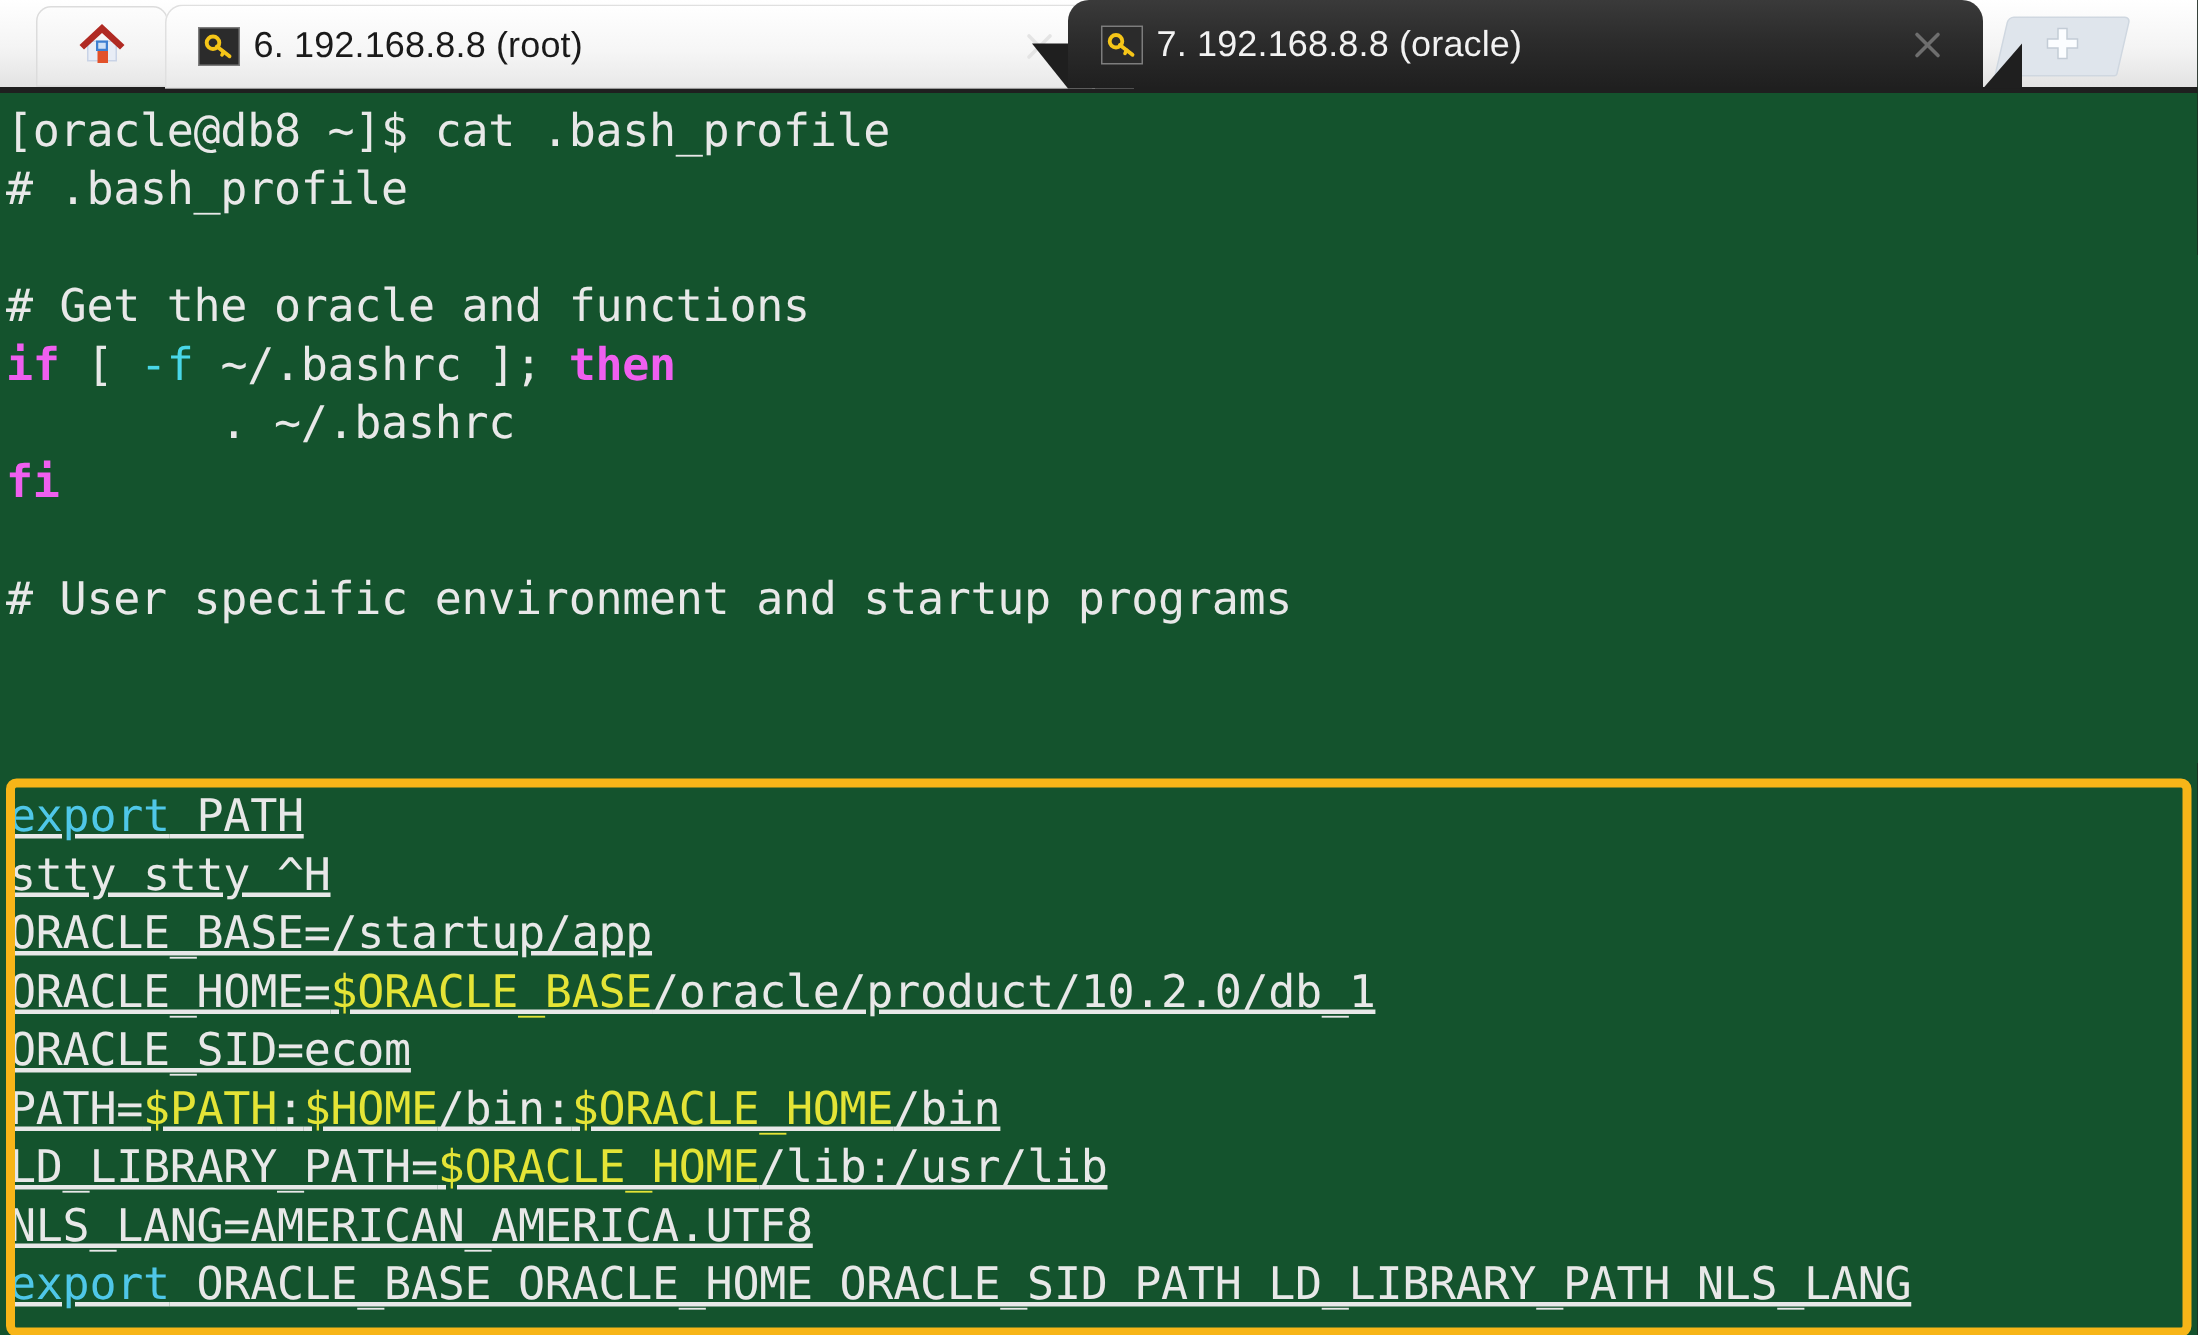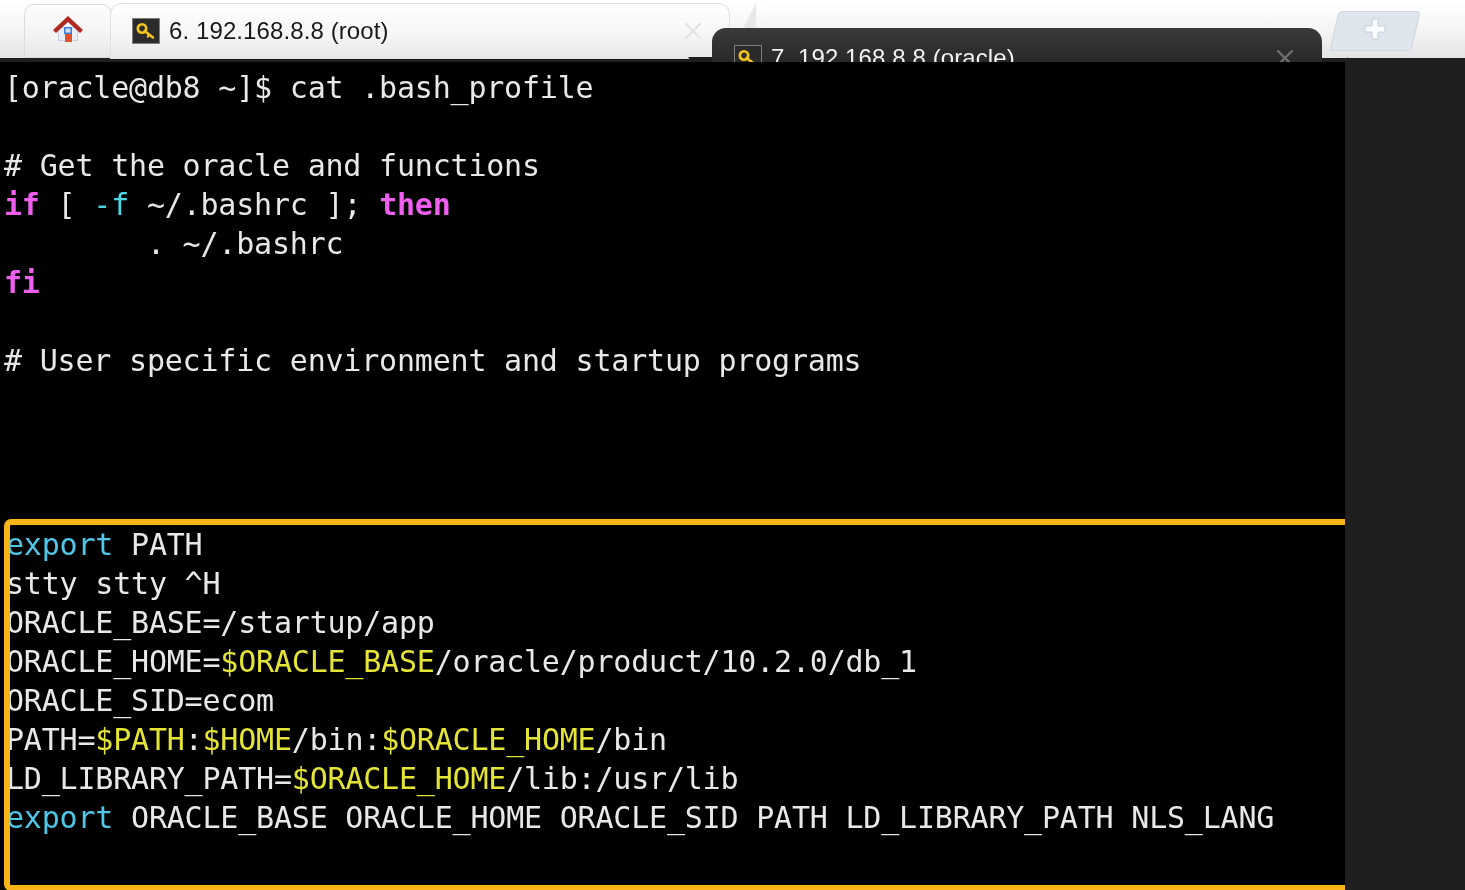--- a/index.html
+++ b/index.html
@@ -72,21 +72,20 @@
 
   
   #tab-2 {
     left: 712px;
     width: 610px;
     top: 0px;
     height: 59px;
     background: linear-gradient(#3a3a3a 0%, #2c2c2c 45%, #1f1f1f 100%);
     border-radius: 14px 14px 0 0;
     z-index: 5;
-    margin-top: 28px;
   }
   #tab-2::before {
     content: "";
     position: absolute;
     left: -24px; bottom: 0;
     width: 0; height: 0;
     border-style: solid;
     border-width: 0 24px 30px 0;
     border-color: transparent #1f1f1f transparent transparent;
   }
@@ -149,23 +148,23 @@
     z-index: 3;
   }
   #newtab .plus {
     transform: skewX(13deg);
     display: block;
   }
 
   
   #terminal {
     position: relative;
-    width: 1345px;
+    width: 1465px;
     height: 828px;
-    background: #000000;
+    background: #14532d;
     padding: 6px 0 0 4px;
     overflow: hidden;
   }
   .line {
     height: 39px;
     line-height: 39px;
     font-size: 30px;
     letter-spacing: -0.2px;
     color: #e8e8e8;
     white-space: pre;
@@ -186,21 +185,21 @@
     border: 6px solid #f7b518;
     border-radius: 7px;
     pointer-events: none;
   }
   #hl-lines {
     position: absolute;
     left: 0px;
     top: 463px;
     width: 1461px;
   }
-  #hl-lines .line { padding-left: 6px; }
+  #hl-lines .line { padding-left: 6px; text-decoration: underline; }
 </style>
 </head>
 <body>
 
 <div id="tabbar">
   <div id="tabbar-bg"></div>
 
   <div class="tab" id="tab-home">
     <span>
       <svg width="34" height="32" viewBox="0 0 34 32">
@@ -253,34 +252,36 @@
       <svg width="26" height="26" viewBox="0 0 26 26">
         <path d="M10 3 H16 V10 H23 V16 H16 V23 H10 V16 H3 V10 H10 Z" fill="#fbfdff" stroke="#c3ccd6" stroke-width="1"></path>
       </svg>
     </span>
   </div>
 </div>
 
 <div id="terminal">
 
   <div class="line"><span>[oracle@db8 ~]$ cat .bash_profile</span></div>
+  <div class="line"><span># .bash_profile</span></div>
   <div class="line"> </div>
   <div class="line"><span># Get the oracle and functions</span></div>
   <div class="line"><span class="kw">if</span><span> [ </span><span class="opt">-f</span><span> ~/.bashrc ]; </span><span class="kw">then</span></div>
   <div class="line"><span>        . ~/.bashrc</span></div>
   <div class="line"><span class="kw">fi</span></div>
   <div class="line"> </div>
   <div class="line"><span># User specific environment and startup programs</span></div>
   <div class="line"> </div>
 
   <div id="hl-lines">
     <div class="line"><span class="cy">export</span><span> PATH</span></div>
     <div class="line"><span>stty stty ^H</span></div>
     <div class="line"><span>ORACLE_BASE=/startup/app</span></div>
     <div class="line"><span>ORACLE_HOME=</span><span class="var">$ORACLE_BASE</span><span>/oracle/product/10.2.0/db_1</span></div>
     <div class="line"><span>ORACLE_SID=ecom</span></div>
     <div class="line"><span>PATH=</span><span class="var">$PATH</span><span>:</span><span class="var">$HOME</span><span>/bin:</span><span class="var">$ORACLE_HOME</span><span>/bin</span></div>
     <div class="line"><span>LD_LIBRARY_PATH=</span><span class="var">$ORACLE_HOME</span><span>/lib:/usr/lib</span></div>
+    <div class="line"><span>NLS_LANG=AMERICAN_AMERICA.UTF8</span></div>
     <div class="line"><span class="cy">export</span><span> ORACLE_BASE ORACLE_HOME ORACLE_SID PATH LD_LIBRARY_PATH NLS_LANG</span></div>
   </div>
 
   <div id="hl-box"></div>
 </div>
 
 </body></html>

